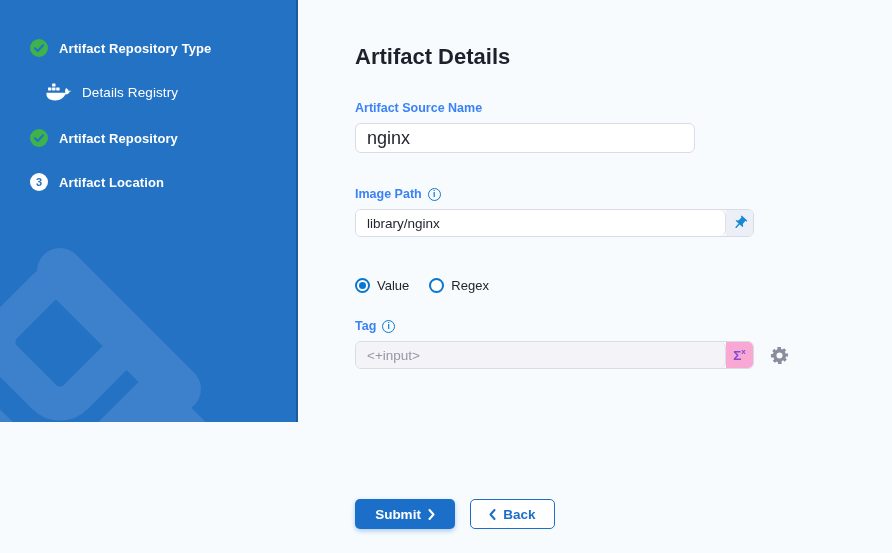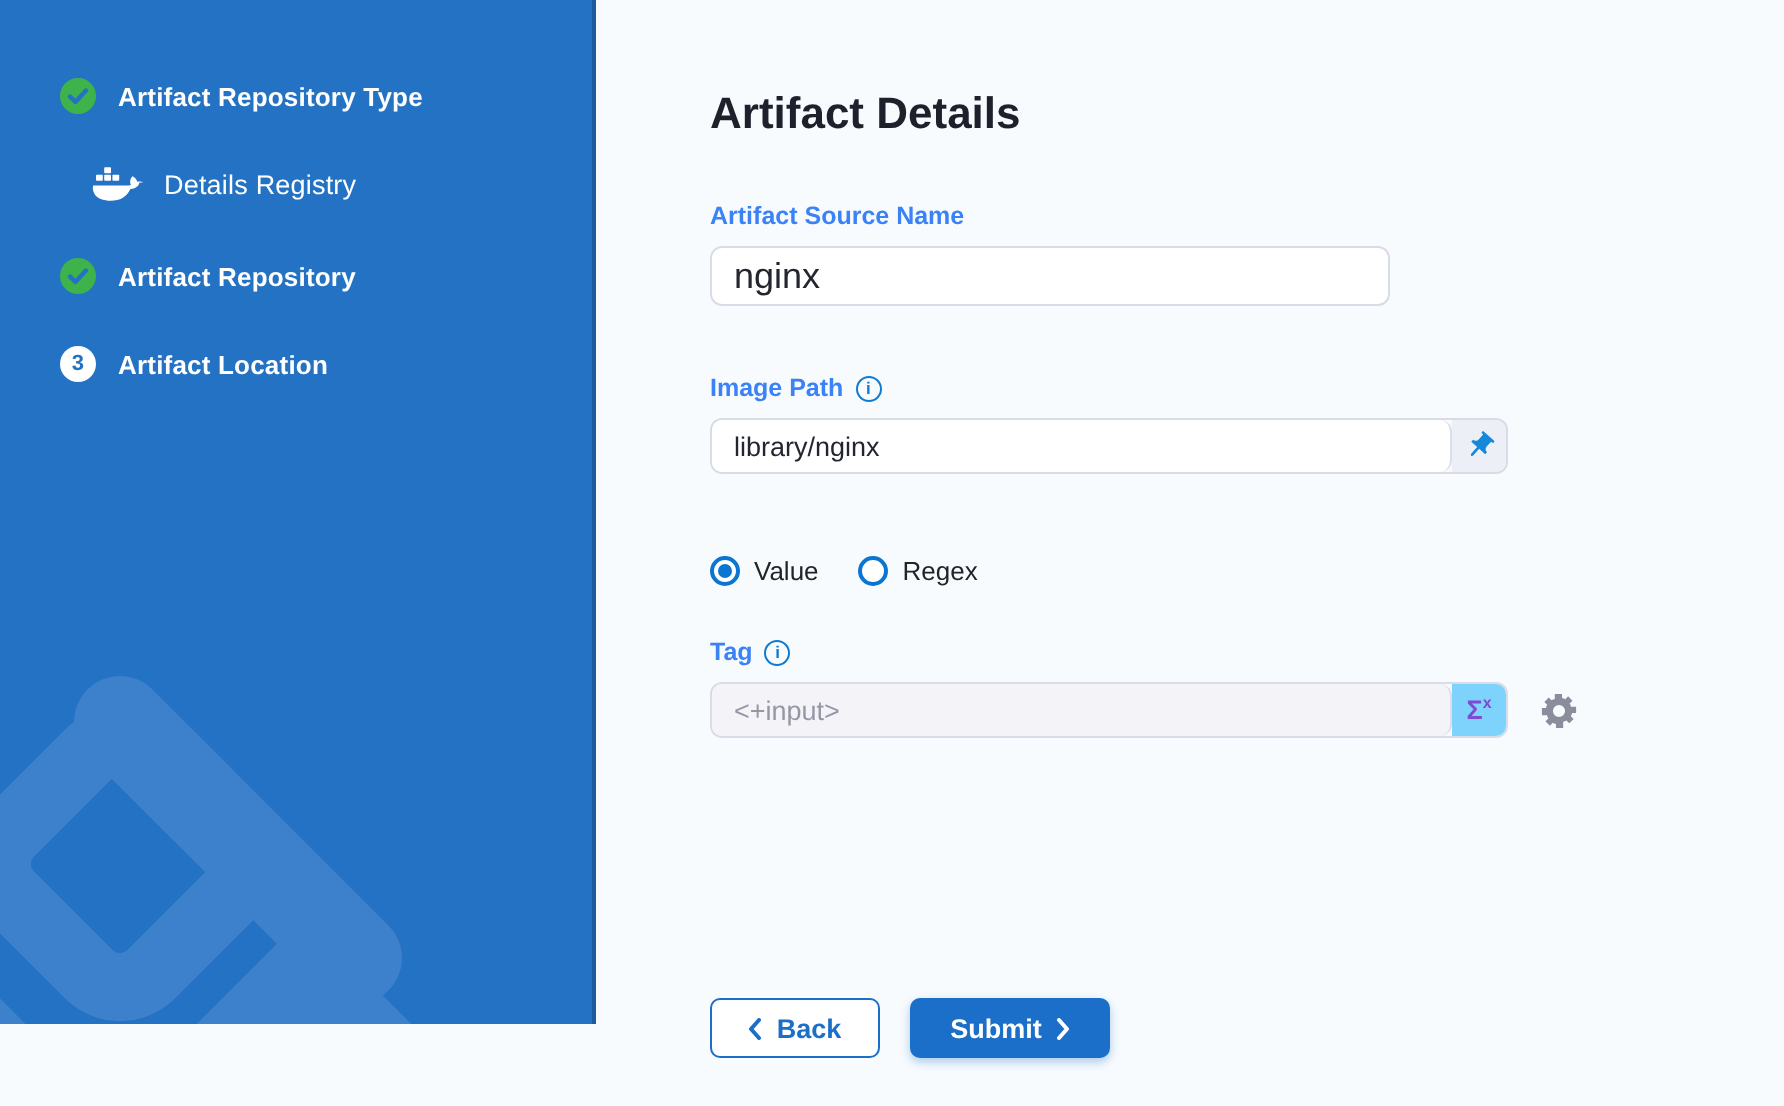--- a/index.html
+++ b/index.html
@@ -5,21 +5,21 @@
   * { box-sizing: border-box; }
   html, body { margin:0; padding:0; }
   body {
     width:892px; height:553px; overflow:hidden;
     font-family:"Liberation Sans", sans-serif;
     background:#f7fbfe; display:flex;
   }
 
   
   .sidebar {
-    width:298px; min-width:298px; height:512px;
+    width:298px; min-width:298px; height:422px;
     background:#2372c3; position:relative; overflow:hidden;
     border-right:2px solid #1a5c9e;
   }
   .watermark { position:absolute; left:0; bottom:0; pointer-events:none; }
   .steps { position:relative; z-index:2; padding:39px 0 0 30px; }
   .step { display:flex; align-items:center; height:18px; color:#fff;
           font-size:13px; font-weight:600; letter-spacing:.1px; }
   .step-1 { margin-bottom:24px; }
   .step-sub { height:22px; margin-bottom:26px; padding-left:16px; font-weight:500; font-size:13.5px; }
   .step-3 { margin-bottom:26px; }
@@ -48,21 +48,21 @@
                 background:#fff; padding:0 11px; font-size:18px; color:#24262f;
                 outline:none; font-family:inherit; display:block; }
 
   .input-combo { width:399px; height:28px; display:flex; align-items:stretch;
                  border:1px solid #d9dbe7; border-radius:6px; overflow:hidden; }
   .input-combo input { flex:1; min-width:0; border:none; border-right:1px solid #dcdde9;
                        border-radius:0 6px 6px 0; padding:0 11px; font-size:13.5px;
                        color:#24262f; background:#fff; outline:none; font-family:inherit; }
   .combo-suffix { width:27px; flex:none; display:flex; align-items:center; justify-content:center; }
   .suffix-pin { background:#eceff6; cursor:pointer; }
-  .suffix-exp { background:#7dd3fc; cursor:pointer; }
+  .suffix-exp { background:#f9a8d4; cursor:pointer; }
   .combo-disabled input { background:#f4f4f8; color:#9697a5; }
   .sigma { color:#7d4bd4; font-size:13.5px; font-weight:600; line-height:1; }
   .sigma sup { font-size:8px; font-weight:600; }
 
   .radio-row { display:flex; align-items:center; height:16px; margin-bottom:25px; }
   .radio { width:15px; height:15px; border-radius:50%; border:2px solid #0b76d1;
            background:#fff; display:flex; align-items:center; justify-content:center;
            margin-right:7px; cursor:pointer; flex:none; }
   .radio .dot { width:7px; height:7px; border-radius:50%; background:transparent; }
   .radio.on .dot { background:#0b76d1; }
@@ -192,26 +192,26 @@
       </div>
       <span class="gear-btn">
         <svg width="19" height="19" viewBox="0 0 20 20">
           <path fill="#8a8d9c" fill-rule="evenodd" d="M8.4 1h3.2v2.1c.6.15 1.2.4 1.7.7l1.5-1.5 2.3 2.3-1.5 1.5c.3.5.55 1.1.7 1.7H19v3.2h-2.1c-.15.6-.4 1.2-.7 1.7l1.5 1.5-2.3 2.3-1.5-1.5c-.5.3-1.1.55-1.7.7V19H8.4v-2.1c-.6-.15-1.2-.4-1.7-.7l-1.5 1.5-2.3-2.3 1.5-1.5c-.3-.5-.55-1.1-.7-1.7H1V8.4h2.1c.15-.6.4-1.2.7-1.7L2.3 5.2l2.3-2.3 1.5 1.5c.5-.3 1.1-.55 1.7-.7V1zM10 6.8a3.2 3.2 0 1 0 0 6.4 3.2 3.2 0 0 0 0-6.4z"></path>
         </svg>
       </span>
     </div>
   </div>
 
   <div class="actions">
-    <button class="btn btn-back">
-      <svg width="7" height="11" viewBox="0 0 7 11">
-          <polyline points="5.5,1 1.5,5.5 5.5,10" fill="none" stroke="currentColor" stroke-width="2" stroke-linecap="round" stroke-linejoin="round"></polyline>
-        </svg>
-      <span>Back</span>
-    </button>
     <button class="btn btn-submit">
       <span>Submit</span>
       <svg width="7" height="11" viewBox="0 0 7 11">
           <polyline points="1.5,1 5.5,5.5 1.5,10" fill="none" stroke="currentColor" stroke-width="2" stroke-linecap="round" stroke-linejoin="round"></polyline>
         </svg>
     </button>
+    <button class="btn btn-back">
+      <svg width="7" height="11" viewBox="0 0 7 11">
+          <polyline points="5.5,1 1.5,5.5 5.5,10" fill="none" stroke="currentColor" stroke-width="2" stroke-linecap="round" stroke-linejoin="round"></polyline>
+        </svg>
+      <span>Back</span>
+    </button>
   </div>
 </div>
 
 </body></html>

